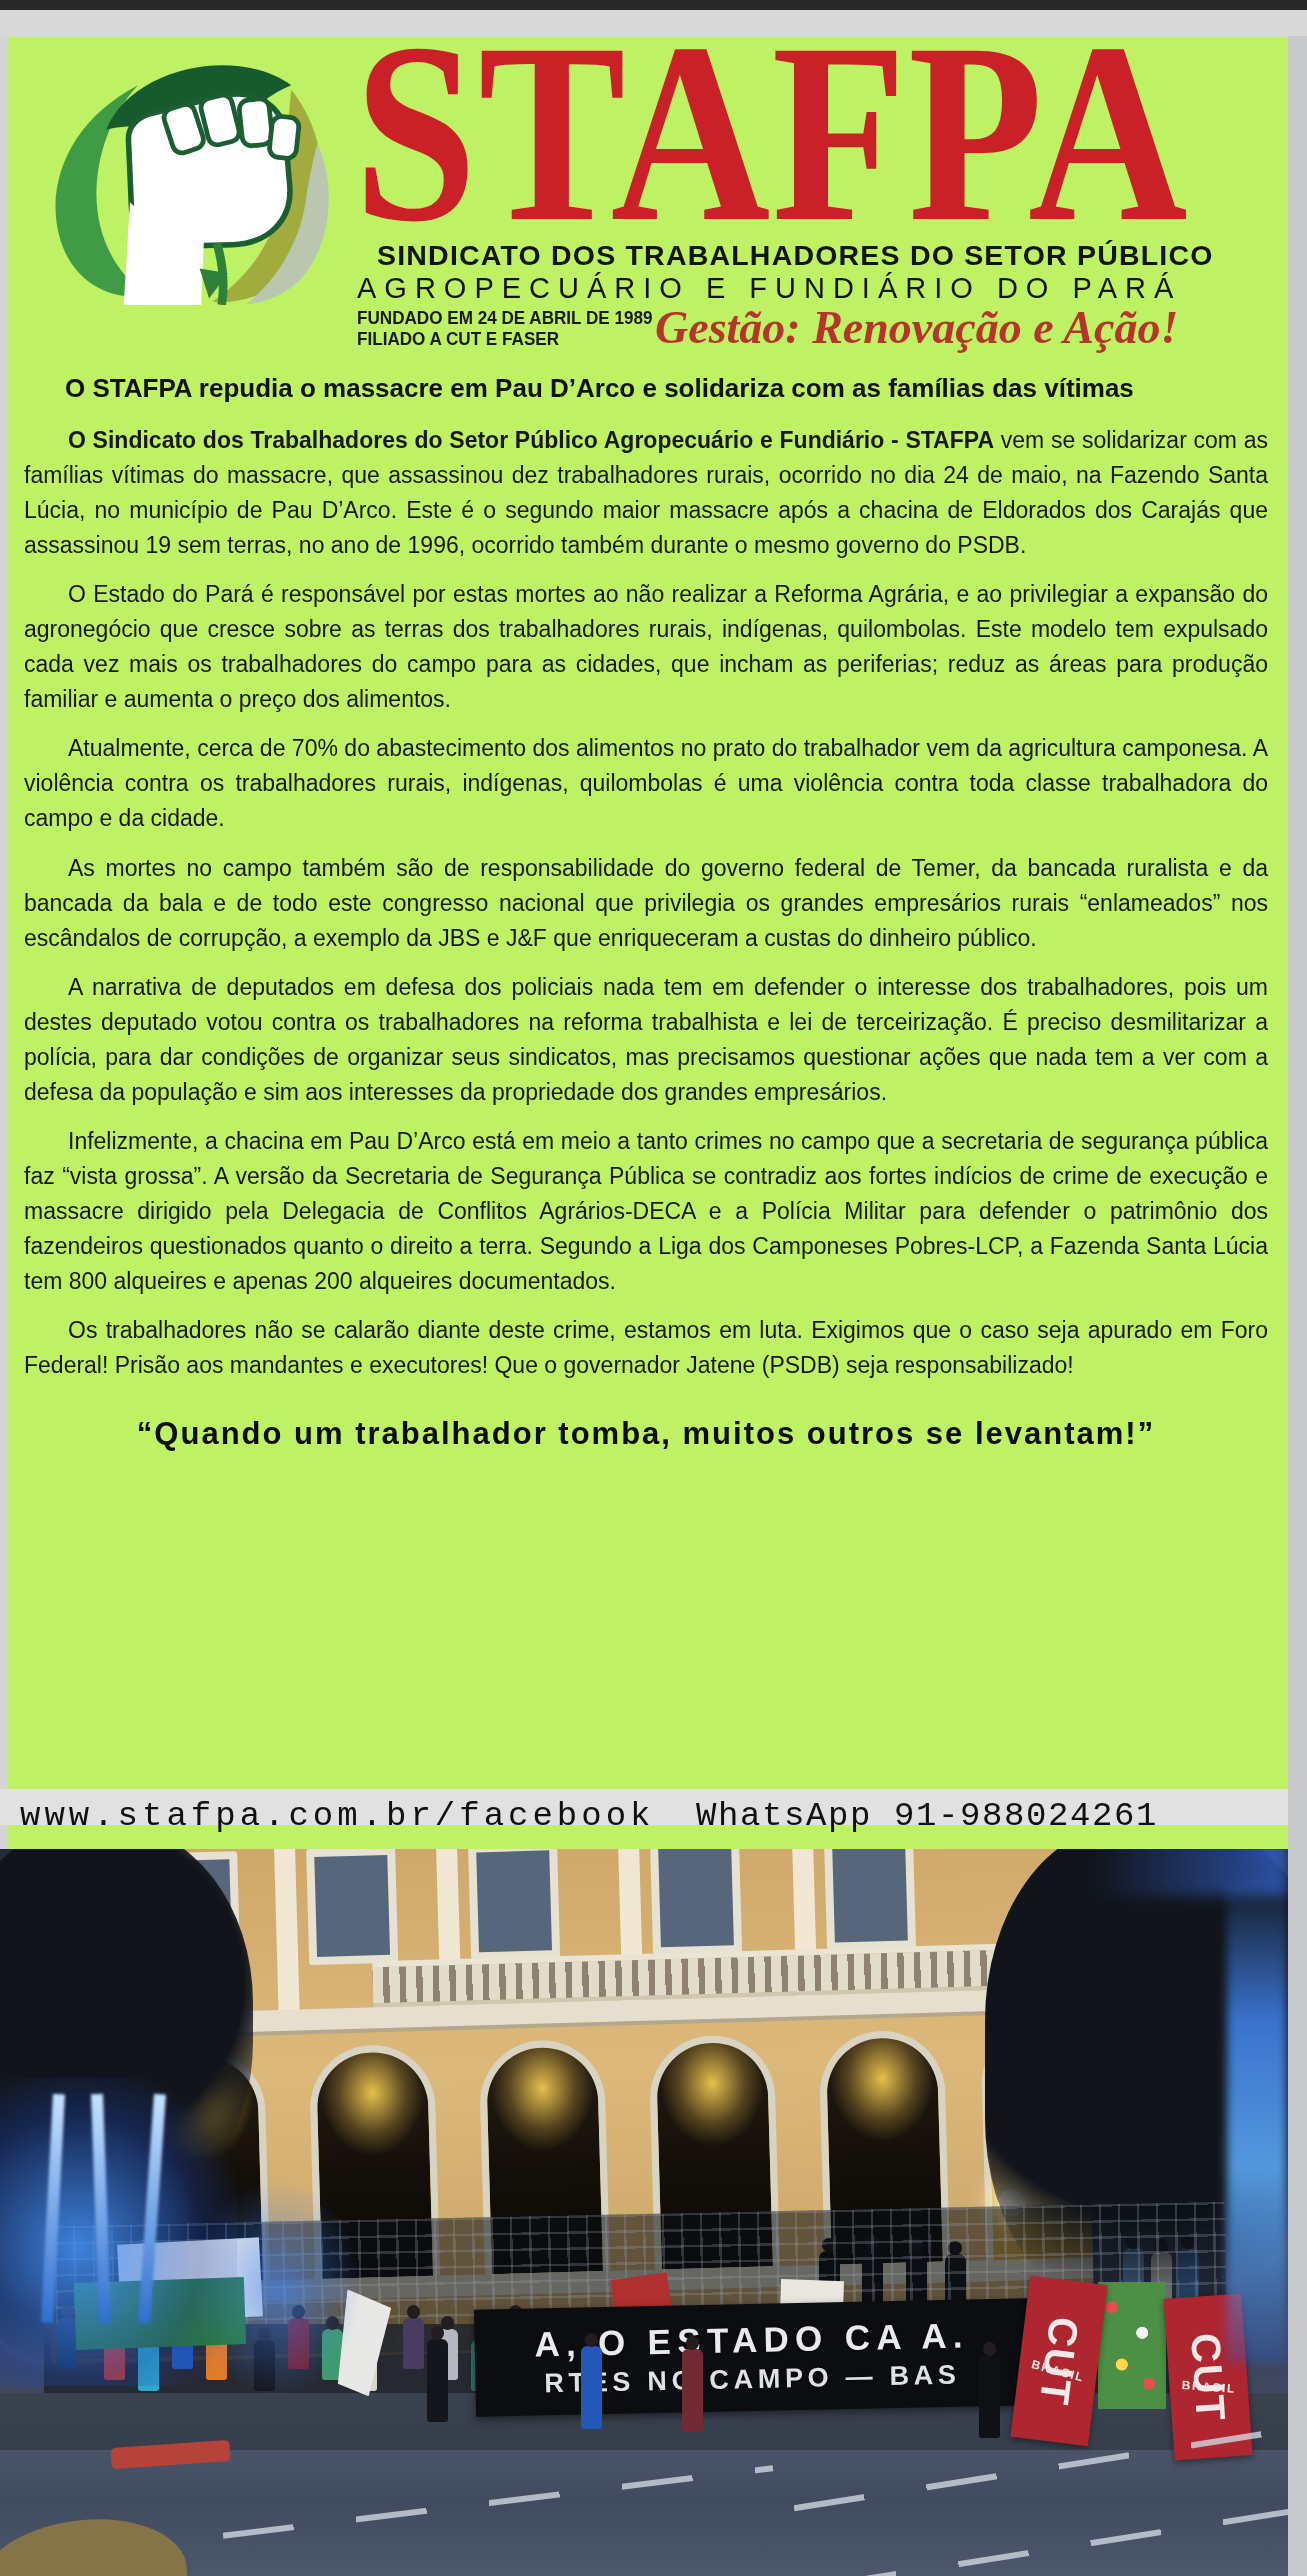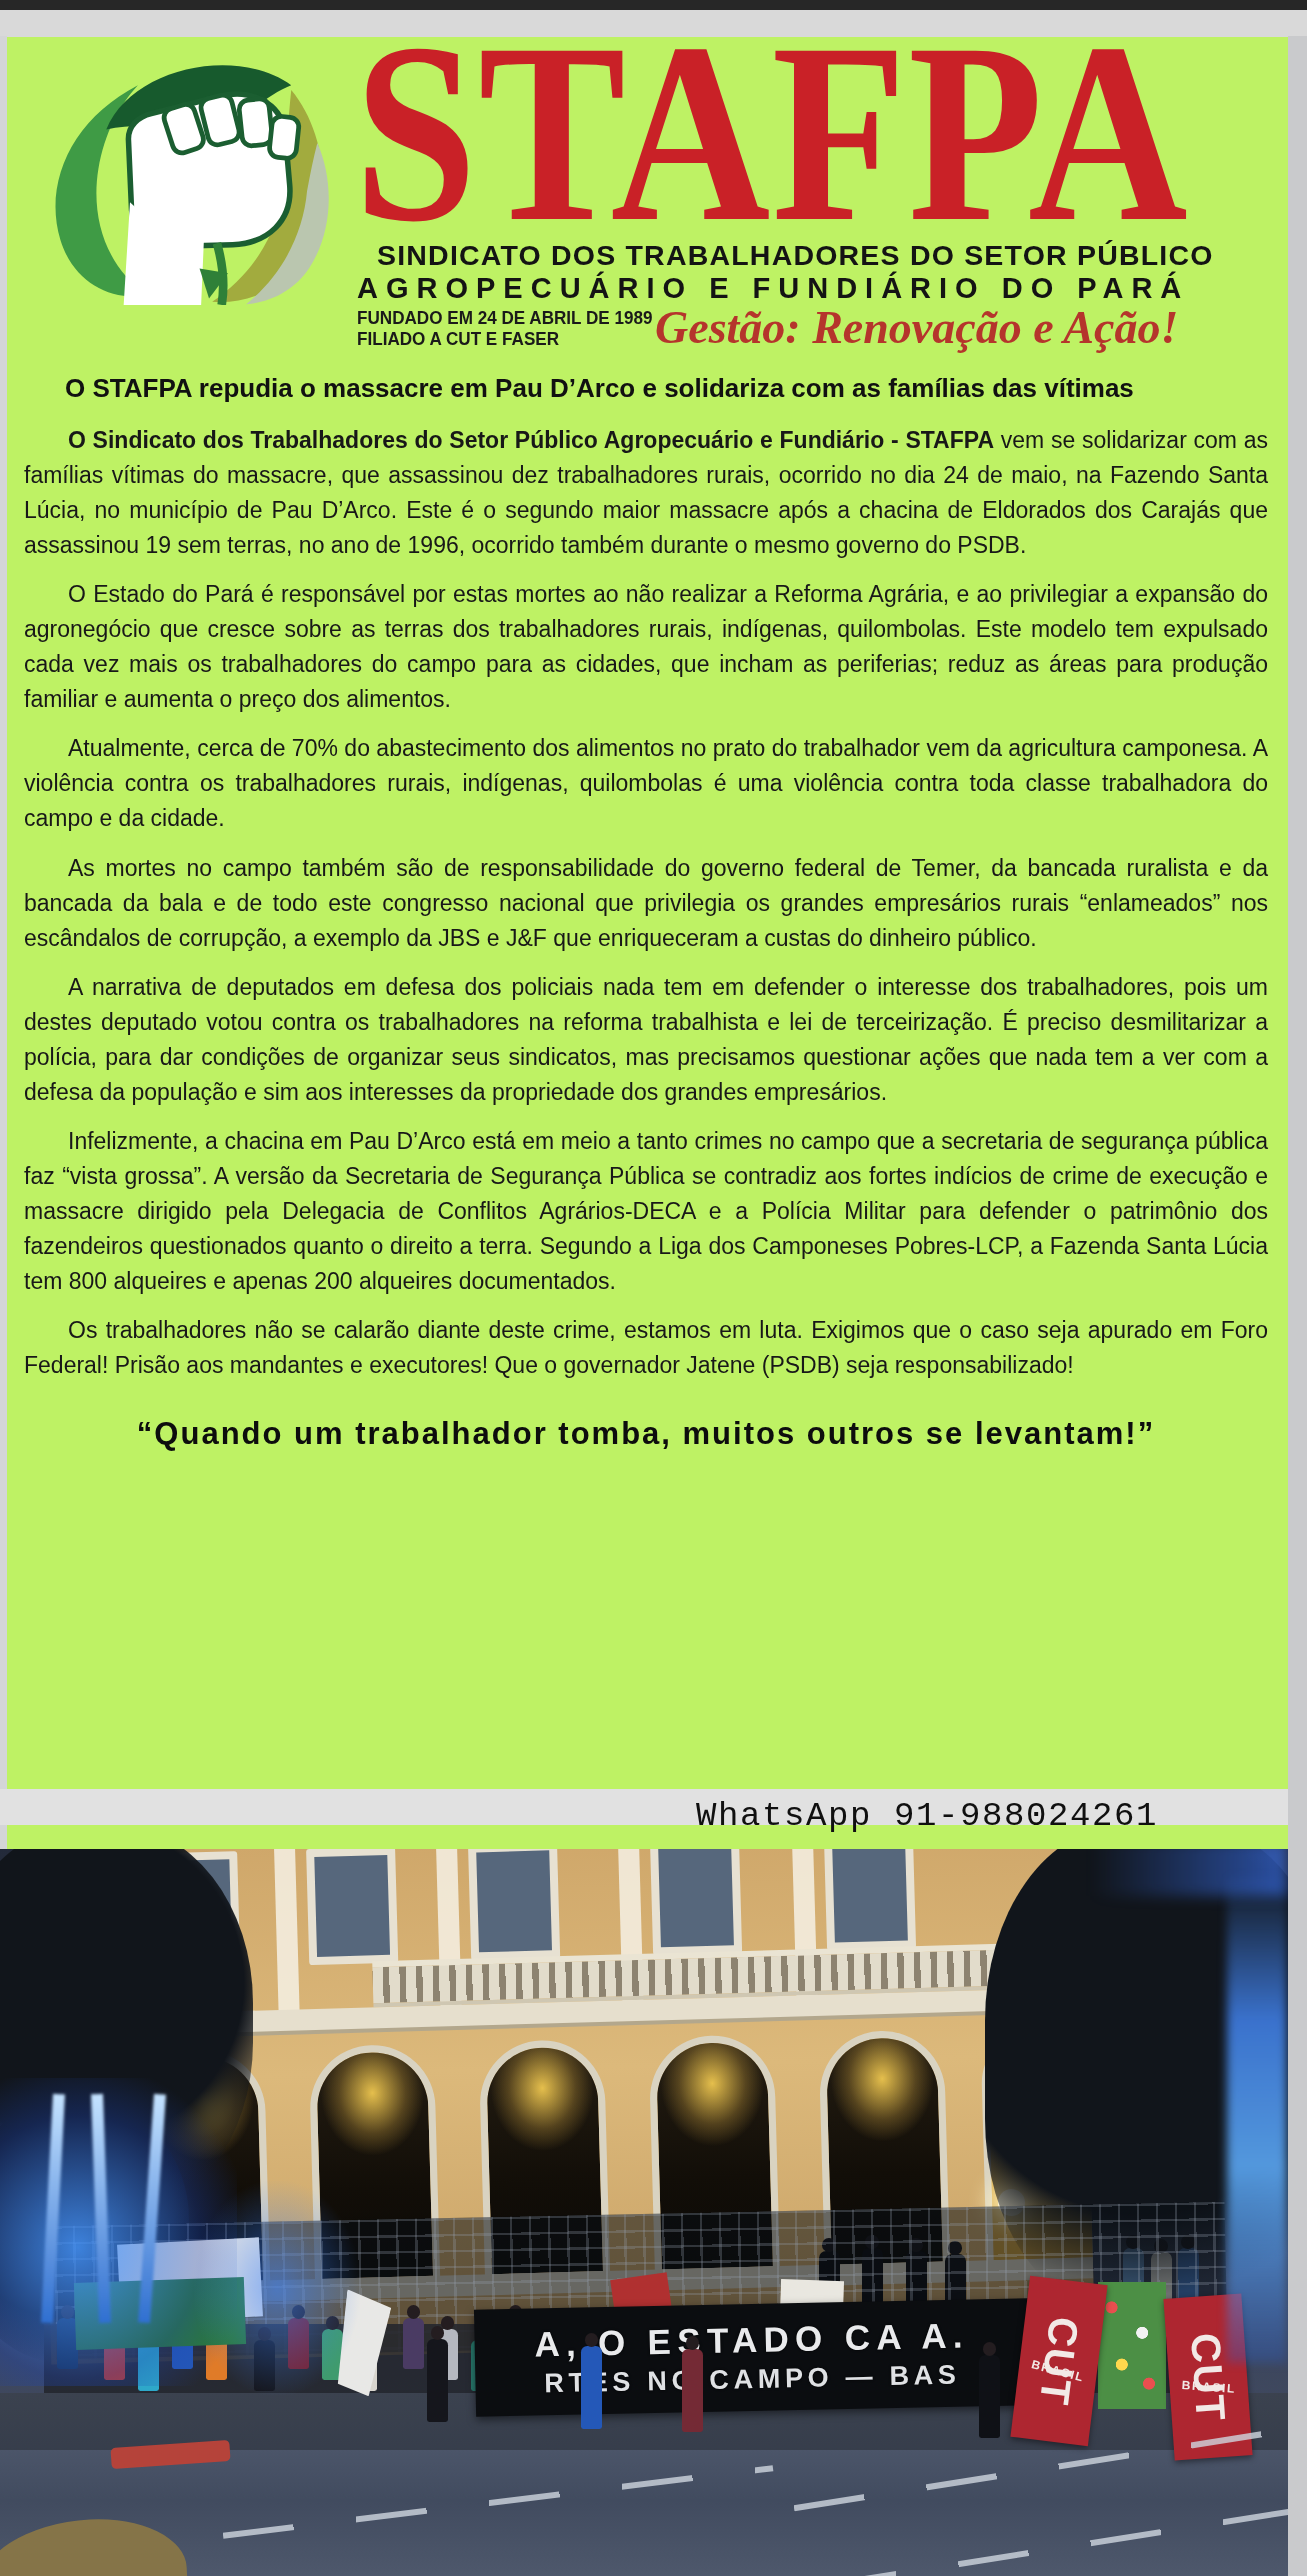--- a/index.html
+++ b/index.html
@@ -13,21 +13,21 @@
   #left-edge{left:0;top:36px;width:7.1px;height:1813px;background:#d4d5d7;}
   #right-edge{left:1288px;top:36px;width:20px;height:2540px;background:#c9cacc;}
 
   
   #logo{left:12.7px;top:44px;width:332px;height:261px;}
   #acronym{left:354px;top:14.2px;width:933px;font-family:"Liberation Serif",serif;font-weight:bold;
            font-size:257px;line-height:237px;color:#c92127;letter-spacing:1.6px;
            transform:scaleX(.86);transform-origin:left top;white-space:nowrap;}
   #org-line1{left:377px;top:239px;font-size:28.5px;font-weight:bold;letter-spacing:1.2px;
              color:#141414;white-space:nowrap;}
-  #org-line2{left:357px;top:272px;font-size:29px;font-weight:bold;letter-spacing:8px;
+  #org-line2{left:357px;top:272px;font-size:29px;font-weight:normal;letter-spacing:8px;
              color:#141414;white-space:nowrap;}
   #founded-block{left:357px;top:308px;font-size:18px;font-weight:bold;line-height:21.4px;
                  color:#1a1a1a;transform:scaleX(.95);transform-origin:left top;white-space:nowrap;}
   #slogan{left:655px;top:301px;font-family:"Liberation Serif",serif;font-style:italic;font-weight:bold;
           font-size:46px;color:#b5352c;white-space:nowrap;}
 
   
   #article{left:24px;top:372px;width:1244px;}
   #article-title{margin:0 0 19px 41px;font-size:26px;font-weight:bold;line-height:32px;color:#111;}
   .para{margin:0 0 14.2px 0;font-size:23px;line-height:35px;text-align:justify;text-indent:44px;color:#181818;}
@@ -187,20 +187,21 @@
         <p class="para">Atualmente, cerca de 70% do abastecimento dos alimentos no prato do trabalhador vem da agricultura camponesa. A violência contra os trabalhadores rurais, indígenas, quilombolas é uma violência contra toda classe trabalhadora do campo e da cidade.</p>
         <p class="para">As mortes no campo também são de responsabilidade do governo federal de Temer, da bancada ruralista e da bancada da bala e de todo este congresso nacional que privilegia os grandes empresários rurais “enlameados” nos escândalos de corrupção, a exemplo da JBS e J&amp;F que enriqueceram a custas do dinheiro público.</p>
         <p class="para">A narrativa de deputados em defesa dos policiais nada tem em defender o interesse dos trabalhadores, pois um destes deputado votou contra os trabalhadores na reforma trabalhista e lei de terceirização. É preciso desmilitarizar a polícia, para dar condições de organizar seus sindicatos, mas precisamos questionar ações que nada tem a ver com a defesa da população e sim aos interesses da propriedade dos grandes empresários.</p>
         <p class="para">Infelizmente, a chacina em Pau D’Arco está em meio a tanto crimes no campo que a secretaria de segurança pública faz “vista grossa”. A versão da Secretaria de Segurança Pública se contradiz aos fortes indícios de crime de execução e massacre dirigido pela Delegacia de Conflitos Agrários-DECA e a Polícia Militar para defender o patrimônio dos fazendeiros questionados quanto o direito a terra. Segundo a Liga dos Camponeses Pobres-LCP, a Fazenda Santa Lúcia tem 800 alqueires e apenas 200 alqueires documentados.</p>
         <p class="para">Os trabalhadores não se calarão diante deste crime, estamos em luta. Exigimos que o caso seja apurado em Foro Federal! Prisão aos mandantes e executores! Que o governador Jatene (PSDB) seja responsabilizado!</p>
       </div>
     <div id="quote">“Quando um trabalhador tomba, muitos outros se levantam!”</div>
   </div>
 
   <div class="abs" id="footer-band"></div>
+  <div class="abs footer-text" id="footer-website">www.stafpa.com.br/facebook</div>
   <div class="abs footer-text" id="footer-whatsapp">WhatsApp 91-988024261</div>
 
   <div class="abs" id="photo">
 
     <div id="building">
       <div class="pilaster" style="left:79px;"></div>
       <div class="pilaster" style="left:237px;"></div>
       <div class="pilaster" style="left:399px;"></div>
       <div class="pilaster" style="left:581px;"></div>
       <div class="pilaster" style="left:755px;"></div>

